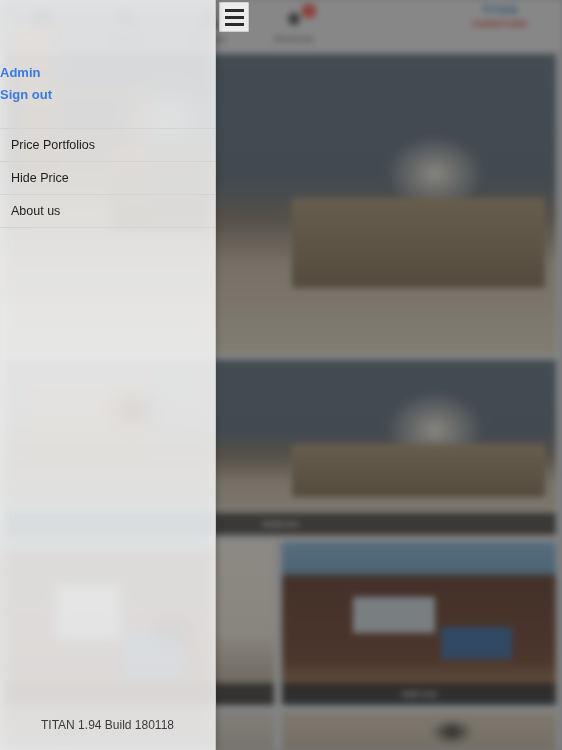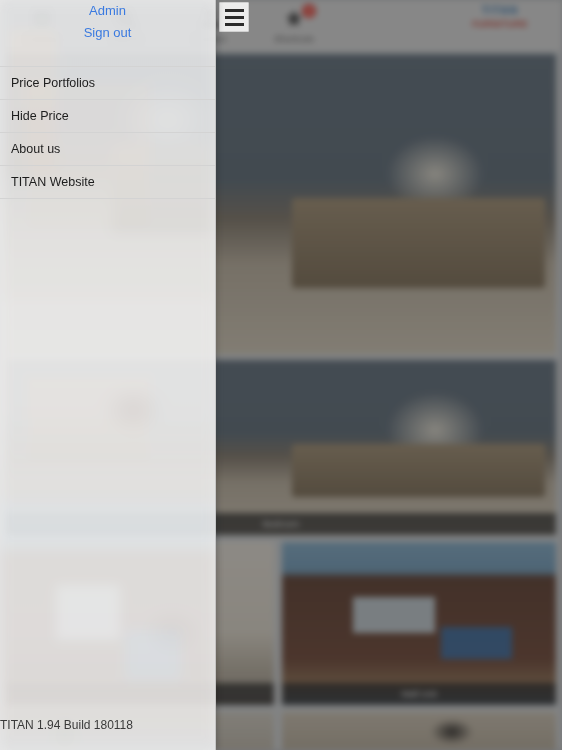--- a/index.html
+++ b/index.html
@@ -242,21 +242,22 @@
   }
   .drawer-inner {
     position: relative;
     z-index: 2;
     display: flex;
     flex-direction: column;
     height: 100%;
   }
 
   .account {
-    text-align: center;
+    padding-top: 62px;
+    font-weight: bold;
   }
   .acct-link {
     display: block;
     color: #3a7ae0;
     font-size: 13px;
     line-height: 22px;
     text-decoration: none;
   }
 
   .menu-list {
@@ -277,21 +278,21 @@
     color: #1d1d1d;
   }
   .menu-row .cnt {
     font-size: 12px;
     color: #e0403a;
   }
 
   .spacer { flex: 1; }
 
   .version {
-    text-align: left;
+    text-align: center;
     font-size: 12px;
     color: #3a3a3a;
     padding-bottom: 18px;
   }
 </style>
 </head>
 <body>
 
 <div id="app">
 
@@ -410,24 +411,20 @@
         <div class="menu-row">
           <span class="lbl">Hide Price</span>
           <span class="cnt"></span>
         </div>
 
         <div class="menu-row">
           <span class="lbl">About us</span>
           <span class="cnt"></span>
         </div>
 
-        <div class="menu-row">
-          <span class="lbl">TITAN Website</span>
-          <span class="cnt"></span>
-        </div>
       </div>
 
       <div class="spacer"></div>
 
       <div class="version">TITAN 1.94 Build 180118</div>
     </div>
   </div>
 
 </div>
 

